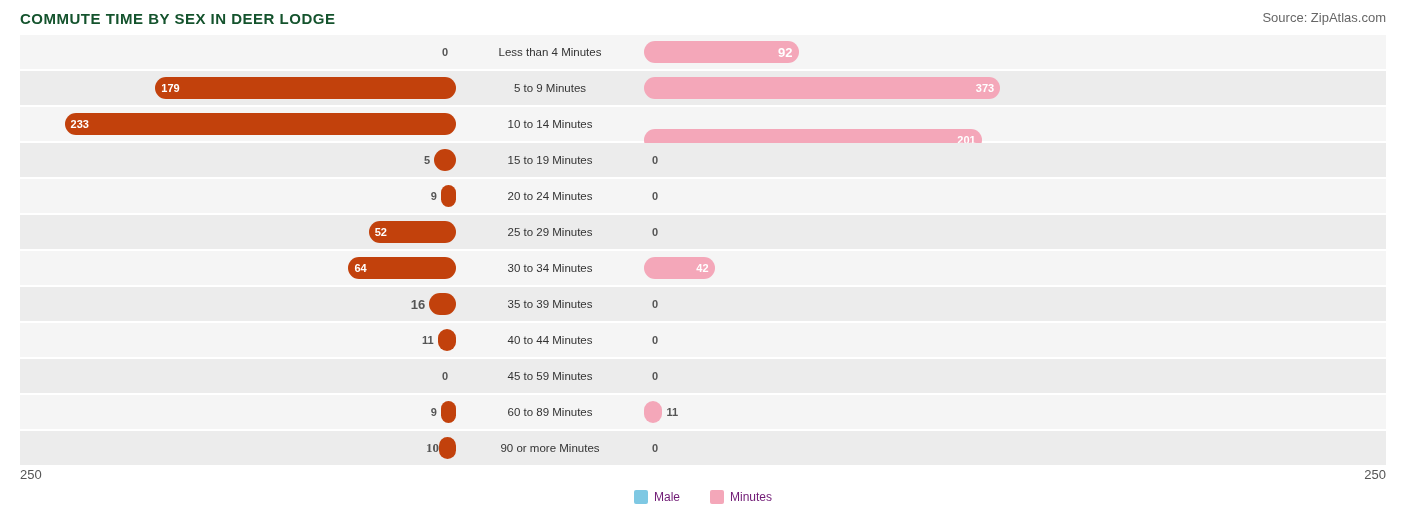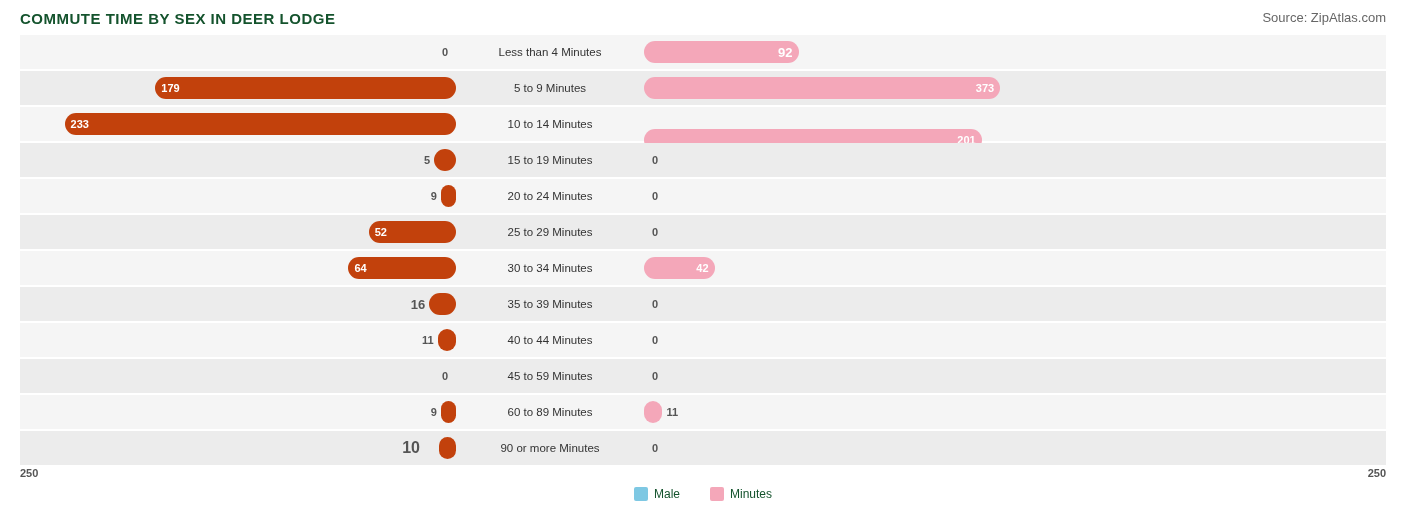--- a/index.html
+++ b/index.html
@@ -100,36 +100,36 @@
       justify-content: center;
       align-items: center;
       gap: 30px;
       margin-top: 6px;
     }
     .legend-item {
       display: flex;
       align-items: center;
       gap: 6px;
       font-size: 12px;
-      color: #14532d;
+      color: #701a75;
     }
     .legend-box {
       width: 14px;
       height: 14px;
       border-radius: 2px;
     }
     .axis-labels {
       display: flex;
       justify-content: space-between;
       padding: 0 0 2px 0;
     }
     .axis-label {
-      font-size: 11px;
+      font-size: 13px;
       color: #555;
-      font-weight: bold;
+      font-weight: normal;
     }
   </style>
 </head>
 <body>
 
 <div class="chart-container">
   <div class="chart-title">COMMUTE TIME BY SEX IN DEER LODGE</div>
   <div class="source-text">Source: ZipAtlas.com</div>
 
   <div class="bars-area" id="bars-area">
@@ -301,21 +301,21 @@
         <span style="font-size:11px;color:#555;font-weight:bold;position:absolute;left:26.48px;">11</span>
 
     </div>
   </div>
       <div class="bar-row">
     <div class="left-section">
 
         <div class="bar-male" style="width:16.8px;">
           
         </div>
-        <span style="font-size:16px;color:#555;font-weight:bold;position:absolute;right:40px;">10</span>
+        <span style="font-size:13px;color:#555;font-weight:bold;position:absolute;right:21px;font-family:Liberation Serif, serif;">10</span>
 
     </div>
     <div class="label-section">90 or more Minutes</div>
     <div class="right-section">
       <span style="font-size:11px;color:#555;font-weight:bold;margin-left:8px;">0</span>
 
     </div>
   </div>
     </div>
 

